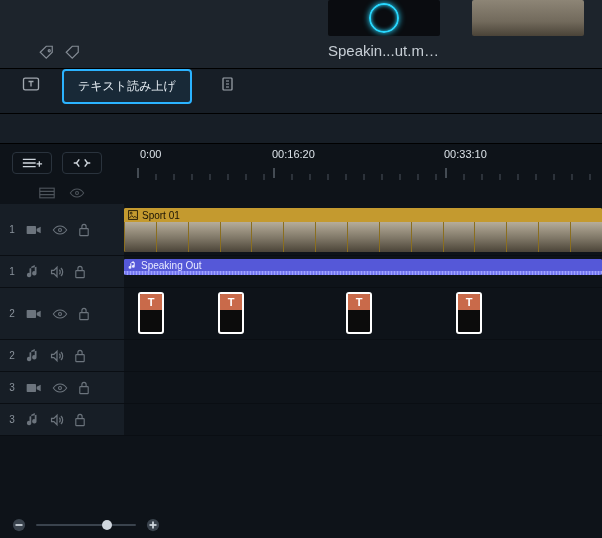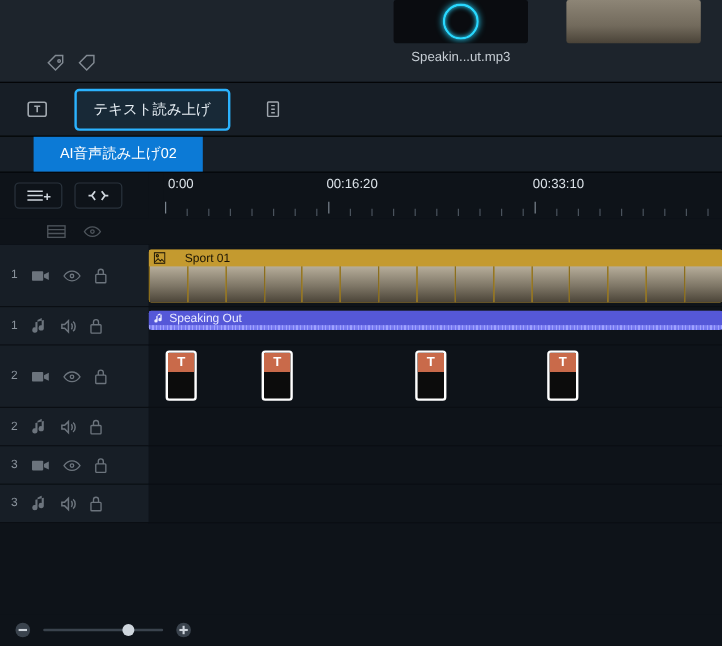--- a/index.html
+++ b/index.html
@@ -51,25 +51,25 @@
     overflow:hidden;position:relative;
   }
   .thumb.a .box::after{
     content:"";position:absolute;inset:0;margin:auto;
     width:26px;height:26px;border:2px solid var(--accent-glow);border-radius:50%;
     box-shadow:0 0 6px var(--accent-glow),inset 0 0 4px var(--accent-glow);
   }
   .thumb.b .box{
     background:linear-gradient(180deg,#8d8576 0%,#726a5c 60%,#4a4338 100%);
   }
-  .thumb .cap{margin-top:6px;color:var(--text);font-size:11px;overflow:hidden;text-overflow:ellipsis;white-space:nowrap}
+  .thumb .cap{margin-top:6px;color:var(--text);font-size:15px;overflow:hidden;text-overflow:ellipsis;white-space:nowrap}
 
   
   .toolrow{
-    height:46px;background:var(--bg1);display:flex;align-items:center;padding-left:16px;border-top:1px solid #000;border-bottom:1px solid #000;
+    height:46px;background:var(--bg1);display:flex;align-items:flex-start;padding-left:16px;border-top:1px solid #000;border-bottom:1px solid #000;
   }
   .toolrow .iconbtn{width:30px;height:30px;display:flex;align-items:center;justify-content:center;opacity:.75}
   .tts-btn{
     margin-left:16px;
     padding:7px 14px;
     border:2px solid var(--highlight-border);
     border-radius:4px;
     background:rgba(43,179,255,.08);
     color:#e8eff5;font-size:12px;
   }
@@ -123,21 +123,21 @@
     flex:1;position:relative;background:var(--bg0);border-bottom:1px solid #0a0e13;
   }
   .track.tall{height:52px}
 
   
   .clip-video{
     position:absolute;left:0;top:4px;height:44px;right:0;
     background:var(--gold);border-radius:2px;overflow:hidden;
   }
   .clip-video .titlebar{
-    height:14px;background:var(--gold);display:flex;align-items:center;gap:16px;padding:0 4px;font-size:10px;color:#1a1406;
+    height:14px;background:var(--gold);display:flex;align-items:center;gap:4px;padding:0 4px;font-size:10px;color:#1a1406;
   }
   .clip-video .frames{
     height:30px;display:flex;
   }
   .clip-video .frames span{
     flex:1;border-left:1px solid var(--gold-line);
     background:linear-gradient(180deg,#b6ad9a 0%,#7e7666 55%,#4b4438 100%);
   }
 
   
@@ -203,21 +203,20 @@
   <button class="tts-btn">テキスト読み上げ</button>
   <div class="iconbtn right-icon">
     <svg width="18" height="18" viewBox="0 0 24 24" fill="none" stroke="#cfd6dd" stroke-width="1.6">
         <rect x="4" y="4" width="12" height="16" rx="1"></rect>
         <path d="M8 8h4M8 12h4M8 16h4"></path>
       </svg>
   </div>
 </div>
 
 <div class="tabs">
-  <div class="tab active">AI音声読み上げ02</div>
 </div>
 
 <div class="tl-head">
   <div class="head-left">
     <div class="chipbtn">
       <svg width="22" height="14" viewBox="0 0 24 14" fill="none" stroke="#cfd6dd" stroke-width="1.4">
           <path d="M2 3h14M2 7h14M2 11h14"></path>
           <path d="M20 5v6M17 8h6"></path>
         </svg>
     </div>

